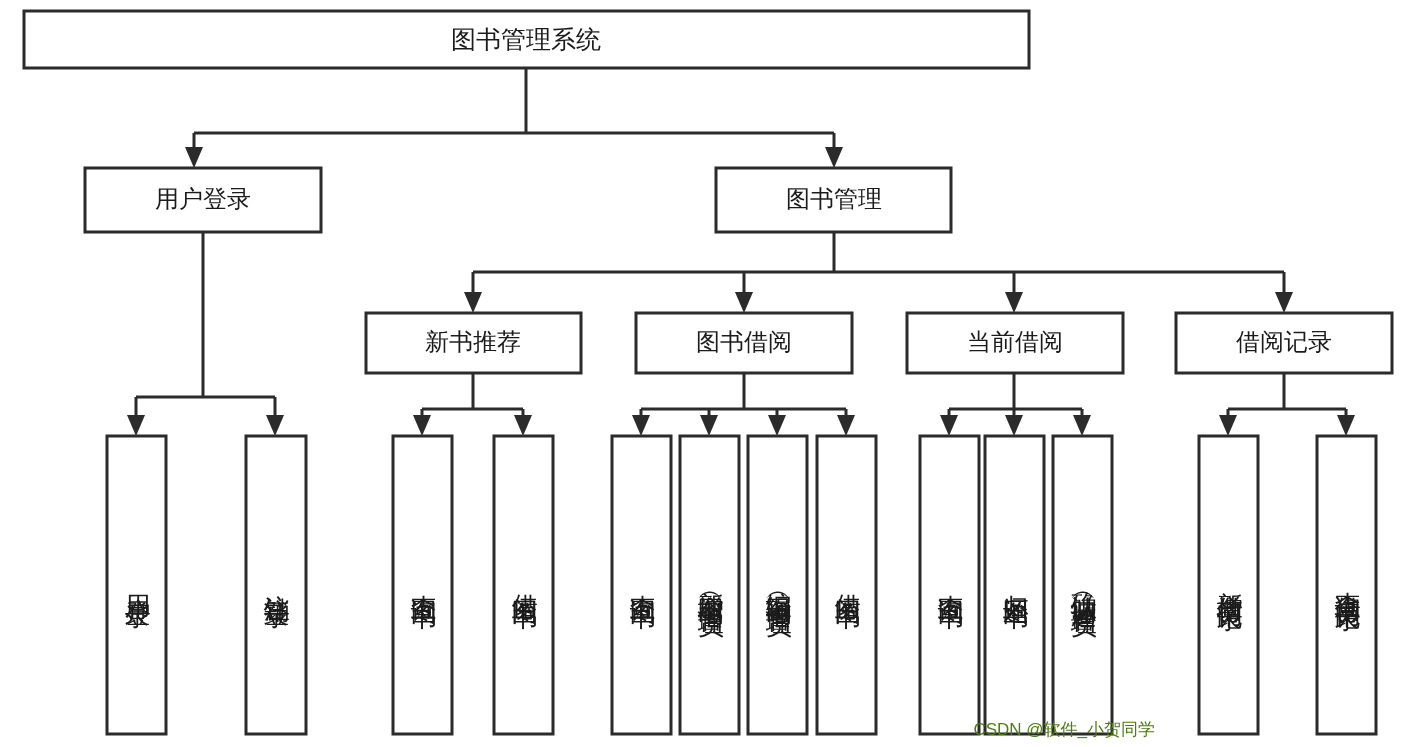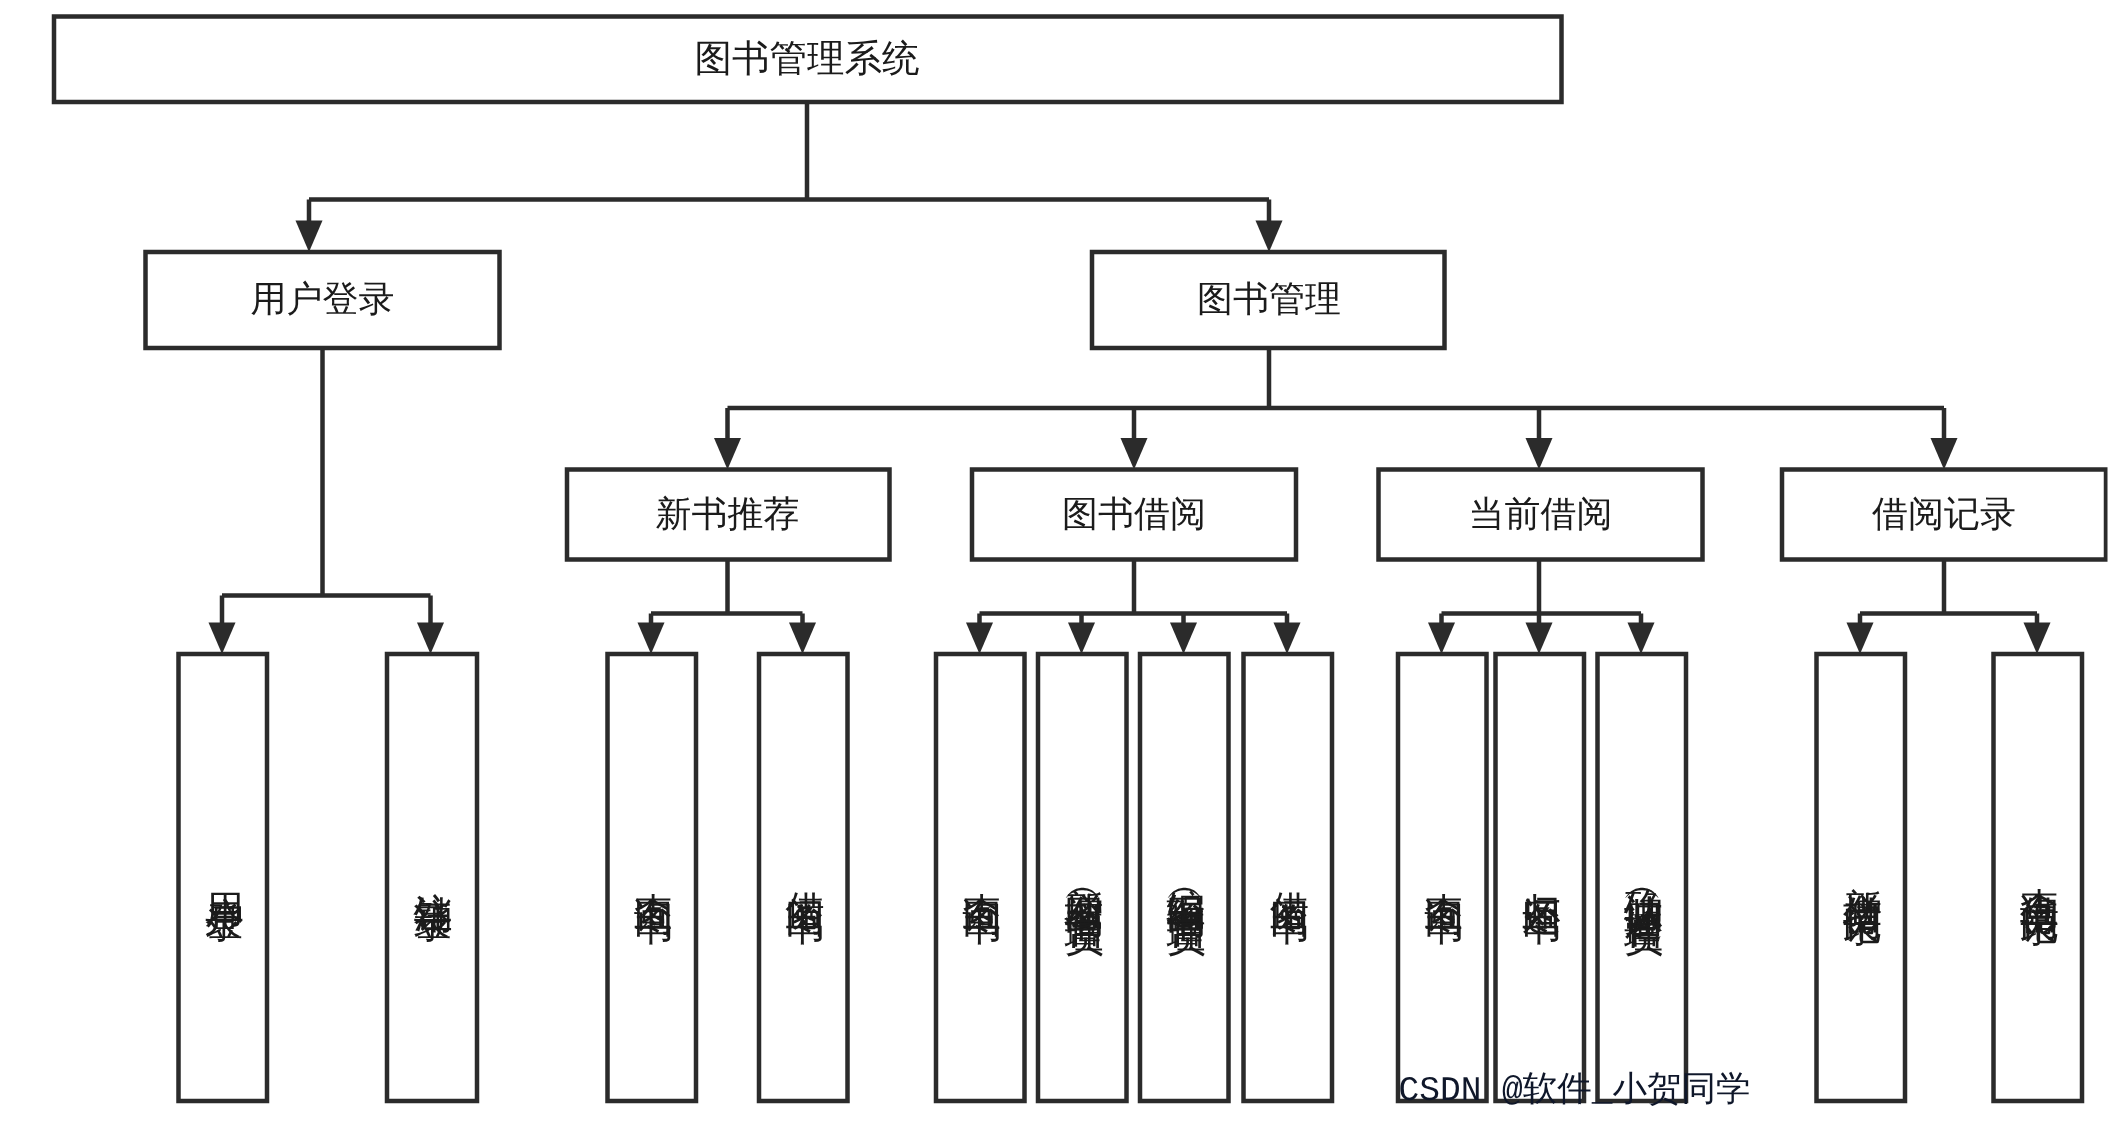--- a/index.html
+++ b/index.html
@@ -9,21 +9,21 @@
   }
   body {
     width: 1405px;
     height: 747px;
     font-family: "Liberation Sans", "DejaVu Sans", sans-serif;
     overflow: hidden;
     position: relative;
   }
   #diagram-root {
     position: absolute;
-    left: 16px; top: 0;
+    left: 4px; top: 0;
     width: 1161px;
     height: 747px;
   }
   svg.flow {
     display: block;
     width: 1405px;
     height: 747px;
   }
   .node-rect {
     fill: #ffffff;
@@ -52,23 +52,23 @@
     fill: none;
   }
   .arrow-head {
     fill: #2b2b2b;
     stroke: none;
   }
   .watermark {
     position: absolute;
     right: 10px;
     bottom: 6px;
-    font-family: Liberation Mono, monospace;
-    font-size: 23px;
-    color: #0f172a;
+    font-family: Liberation Sans, sans-serif;
+    font-size: 17px;
+    color: #4d7c0f;
     white-space: nowrap;
     pointer-events: none;
   }
 </style>
 </head>
 <body>
 
 <div id="diagram-root">
   <svg class="flow" viewBox="0 0 1405 747" xmlns="http://www.w3.org/2000/svg">
 

